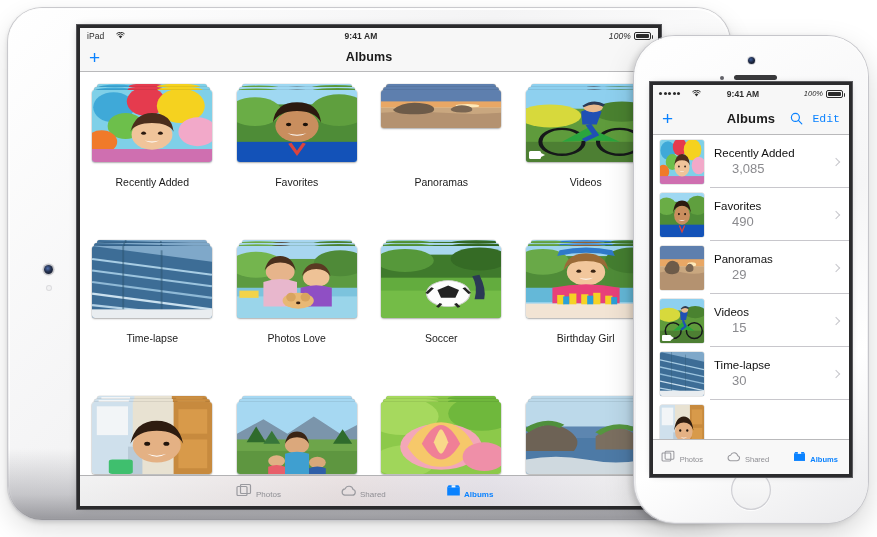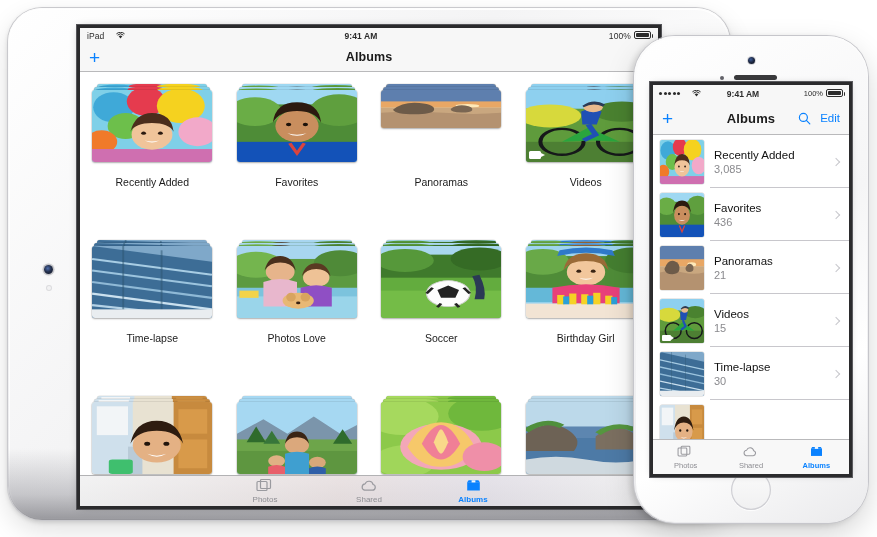--- a/index.html
+++ b/index.html
@@ -26,34 +26,34 @@
 
   
   #ipad-screen{ position:absolute; left:72px; top:20px; width:578px; height:478px;
     background:#fff; overflow:hidden;
     box-shadow:0 0 0 3px #2a2a2c, 0 0 0 4px #545458, 0 0 9px rgba(0,0,0,.35); }
 
   .ios-statusbar{ height:15px; background:#f7f7f7; display:flex; align-items:center;
     padding:0 7px; font-size:8.5px; color:#2b2b2b; letter-spacing:.1px; position:relative; }
   .sb-left{ display:flex; align-items:center; gap:12px; }
   .sb-center{ position:absolute; left:0; right:16px; text-align:center; font-weight:bold; font-size:8.5px; }
-  .sb-right{ margin-left:auto; display:flex; align-items:flex-start; gap:3px; position:relative; z-index:2; }
+  .sb-right{ margin-left:auto; display:flex; align-items:center; gap:3px; position:relative; z-index:2;font-style:italic; }
   .batt{ width:17px; height:8px; border:1px solid #2b2b2b; border-radius:2px; position:relative; }
   .batt i{ position:absolute; left:1px; top:1px; bottom:1px; right:1px; background:#2b2b2b; border-radius:1px; display:block; }
   .batt::after{ content:""; position:absolute; right:-3px; top:2px; width:1.5px; height:4px;
     background:#2b2b2b; border-radius:0 1px 1px 0; }
   .dots{ display:flex; gap:1.5px; align-items:center; }
   .dots b{ width:3px; height:3px; border-radius:50%; background:#2b2b2b; display:block; }
 
   .navbar{ height:29px; background:#f7f7f7; border-bottom:1px solid #b9b9bb;
     display:flex; align-items:center; padding:0 9px; position:relative; }
   .nav-title{ position:absolute; left:0; right:0; text-align:center; font-size:12.5px;
     font-weight:bold; color:#1b1b1b; letter-spacing:.1px; }
   .plus{ font-size:19px; color:#0a82ff; line-height:1; font-weight:300; position:relative; z-index:3; cursor:pointer; }
-  .nav-right{ margin-left:auto; display:flex; align-items:center; gap:9px; position:relative; z-index:3; }
+  .nav-right{ margin-left:auto; display:flex; align-items:center; gap:9px; position:relative; z-index:3;font-family:Liberation Mono, monospace; }
   .edit-btn{ font-size:11.5px; color:#0a82ff; cursor:pointer; }
 
   
   #ipad-grid{ position:absolute; left:0; top:44px; right:0; bottom:0; background:#fff; }
   .grid-row{ position:absolute; left:0; right:0; display:flex; }
   .album-cell{ flex:1 1 0; display:flex; flex-direction:column; align-items:center; }
   .album-stack{ position:relative; }
   .stack-l2{ position:absolute; left:5px; right:5px; top:0px; height:7px; border-radius:3px 3px 0 0;
     background:#c9c9cb; box-shadow:0 0 0 .5px rgba(0,0,0,.12); overflow:hidden; }
   .stack-l1{ position:absolute; left:2px; right:2px; top:3px; height:7px; border-radius:3px 3px 0 0;
@@ -63,21 +63,21 @@
   .album-label{ font-size:10.5px; color:#1b1b1b; margin-top:12px; white-space:nowrap; }
 
   
   #ipad-tabbar{ position:absolute; left:0; right:0; bottom:0; height:31px;
     background:linear-gradient(180deg,#e3e3e4 0%,#d8d8d9 100%);
     border-top:1px solid #b2b2b4; display:flex; align-items:center; justify-content:center; gap:46px;
     backdrop-filter:blur(4px); }
   #ipad-tabbar::before{ content:""; position:absolute; inset:0;
     background:linear-gradient(100deg,rgba(255,255,255,.55) 0%,rgba(255,225,225,.25) 45%,rgba(235,225,245,.3) 70%,rgba(255,255,255,.5) 100%);
     pointer-events:none; }
-  .tab{ display:flex; flex-direction:column; align-items:center; gap:1px; width:58px; cursor:pointer; position:relative; z-index:2; }
+  .tab{ display:flex; align-items:flex-end; gap:1px; width:58px; cursor:pointer; position:relative; z-index:2; }
   .tab span{ font-size:8px; color:#8e8e93; }
   .tab.on span{ color:#0a82ff; font-weight:bold; }
 
   
   #iphone{ position:absolute; left:634px; top:36px; width:234px; height:487px; border-radius:41px;
     background:linear-gradient(180deg,#fcfcfc 0%,#f4f4f5 50%,#ebebed 100%);
     box-shadow:0 0 0 1px #c6c6cb, -3px 2px 7px rgba(0,0,0,.17), 0 12px 30px rgba(0,0,0,.17);
     overflow:hidden; }
   #iphone::before{ content:""; position:absolute; inset:1.5px; border-radius:39px;
     background:linear-gradient(150deg,#ffffff 0%,#f5f5f6 45%,#ffffff 72%,#eaeaec 100%); }
@@ -102,21 +102,21 @@
     display:flex; align-items:center; padding:0 9px; position:relative; }
   .ip-nav .nav-title{ font-size:13px; }
 
   #ip-list{ position:absolute; left:0; right:0; top:50px; bottom:35px; background:#fff; overflow:hidden; }
   .ip-row{ height:53px; display:flex; align-items:center; padding-left:7px; position:relative; cursor:pointer; }
   .ip-row .sep{ position:absolute; left:57px; right:0; bottom:0; height:1px; background:#c8c7cc; }
   .ip-thumb{ width:44px; height:44px; border-radius:2px; overflow:hidden; position:relative; flex:none;
     box-shadow:0 0 0 .5px rgba(0,0,0,.18); }
   .ip-txt{ margin-left:10px; display:flex; flex-direction:column; gap:2px; }
   .ip-name{ font-size:11.5px; color:#111; }
-  .ip-count{ font-size:11px; color:#8a8a8e; }
+  .ip-count{ font-size:13px; color:#8a8a8e;margin-left:18px; }
   .chev{ margin-left:auto; margin-right:10px; width:6px; height:6px;
     border-right:1.4px solid #c7c7cc; border-top:1.4px solid #c7c7cc; transform:rotate(45deg); }
 
   #ip-tabbar{ position:absolute; left:0; right:0; bottom:0; height:35px;
     background:#f7f7f7ee; border-top:1px solid #b9b9bb;
     display:flex; align-items:center; justify-content:space-around; }
   #ip-tabbar .tab{ width:50px; gap:2px; }
   #ip-tabbar .tab span{ font-size:7.5px; }
 
   
@@ -936,41 +936,41 @@
                 <ellipse cx="50" cy="50" rx="18" ry="22" fill="#c98e5e"></ellipse>
                 <path d="M30 45 q2-28 20-28 q18 0 20 28 q-5 -16 -20 -16 q-15 0 -20 16Z" fill="#2c1a10"></path>
                 <ellipse cx="43" cy="48" rx="2.2" ry="2.4" fill="#1d120a"></ellipse>
                 <ellipse cx="57" cy="48" rx="2.2" ry="2.4" fill="#1d120a"></ellipse>
                 <path d="M42 60 q8 7 16 0 q-8 4 -16 0Z" fill="#fff"></path>
                 <path d="M44 74 l6 14 l6 -14" stroke="#d9443f" stroke-width="3" fill="none"></path>
               </svg>
             </div>
             <div class="ip-txt">
               <div class="ip-name">Favorites</div>
-              <div class="ip-count">436</div>
+              <div class="ip-count">490</div>
             </div>
             <div class="chev"></div>
             <div class="sep"></div>
           </div>
           <div class="ip-row">
             <div class="ip-thumb">
               <svg width="44" height="44" viewBox="0 0 100 100" preserveAspectRatio="none" style="display: block;">
                 <rect width="100" height="100" fill="#ffd9a0"></rect>
                 <rect width="100" height="42" fill="#5e7fae"></rect>
                 <rect y="30" width="100" height="16" fill="#e8a765"></rect>
                 <ellipse cx="72" cy="42" rx="10" ry="5" fill="#ffe9b8"></ellipse>
                 <rect y="46" width="100" height="54" fill="#c9a77f"></rect>
                 <path d="M0 60 q25 -6 52 0 q26 6 48 0 l0 40 L0 100Z" fill="#b49270"></path>
                 <path d="M10 52 q8 -22 22 -18 q14 4 12 20 q-2 10 -16 10 q-16 0 -18 -12Z" fill="#6d5b49"></path>
                 <path d="M58 50 q5 -12 12 -9 q7 3 6 12 q-1 6 -9 6 q-9 0 -9 -9Z" fill="#7a6652"></path>
               </svg>
             </div>
             <div class="ip-txt">
               <div class="ip-name">Panoramas</div>
-              <div class="ip-count">21</div>
+              <div class="ip-count">29</div>
             </div>
             <div class="chev"></div>
             <div class="sep"></div>
           </div>
           <div class="ip-row">
             <div class="ip-thumb">
               <svg width="44" height="44" viewBox="0 0 100 100" preserveAspectRatio="none" style="display: block;">
                 <rect width="100" height="100" fill="#8ed0ef"></rect>
                 <rect y="26" width="100" height="74" fill="#5f9b3c"></rect>
                 <ellipse cx="20" cy="36" rx="26" ry="16" fill="#d7d93c"></ellipse>

